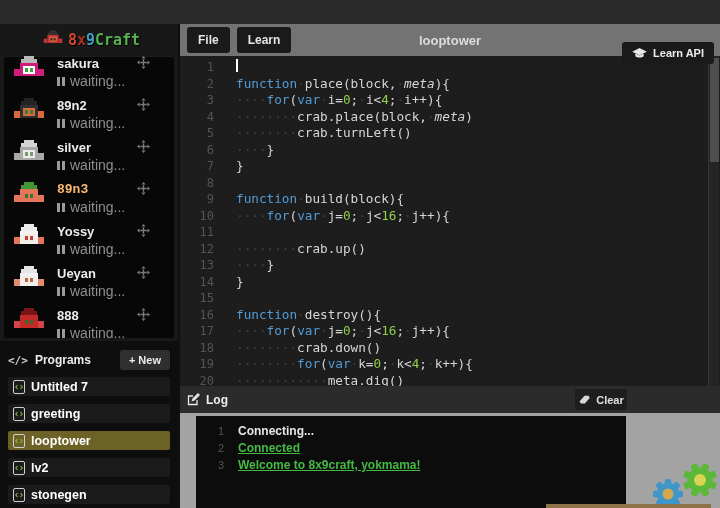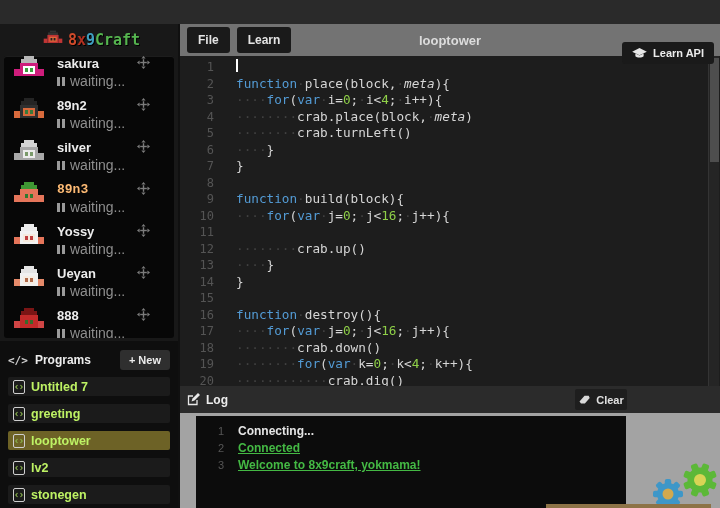--- a/index.html
+++ b/index.html
@@ -41,21 +41,21 @@
 
   .programs { flex:1; margin-top:3px; background:#0e0e0e; padding:7px 8px 0 8px; }
   .prog-header { height:24px; display:flex; align-items:center; margin-bottom:5px; }
   .prog-code-glyph { font-family:"DejaVu Sans Mono", monospace; font-size:11px; font-weight:bold; color:#cfcfcf; }
   .prog-title { margin-left:7px; font-size:12px; font-weight:bold; color:#ececec; }
   .new-btn { margin-left:auto; background:#2f2f2f; color:#ececec; font-size:11px; font-weight:bold;
              padding:4px 9px; border-radius:3px; cursor:pointer;text-align:right; }
   .prog-item { height:19px; margin-bottom:8px; background:#1b1b1b; border-radius:2px;
                display:flex; align-items:center; gap:6px; padding-left:5px; cursor:pointer; }
   .prog-item.selected { background:#6d6226; }
-  .prog-label { font-size:12.5px; font-weight:bold; color:#bef264; }
+  .prog-label { font-size:12.5px; font-weight:bold; color:#ffffff; }
 
   
   main { flex:1; display:flex; flex-direction:column; min-width:0; }
   .menubar { height:32px; flex:none; background:#737373; display:flex; align-items:center; position:relative; }
   .menu-btn { background:#1a1a1a; color:#e4e4e4; font-size:12px; font-weight:bold;
               padding:6px 11px; border-radius:3px; margin-left:7px; cursor:pointer; position:relative; z-index:2; }
   .doc-title { position:absolute; left:0; right:0; text-align:center; color:#dcdcdc;
                font-size:13px; font-weight:600; z-index:1; }
   .learn-btn { position:absolute; right:6px; top:18px; display:flex; align-items:center; gap:6px;
                background:#1a1a1a; color:#ececec; font-size:11px; font-weight:bold;
@@ -418,21 +418,21 @@
           <div class="line"><span class="gutter">10</span><span class="code"><span class="ws">····</span><span class="kw">for</span><span class="txt">(</span><span class="kw">var</span><span class="ws">·</span><span class="txt">j=</span><span class="num">0</span><span class="txt">;</span><span class="ws">·</span><span class="txt">j&lt;</span><span class="num">16</span><span class="txt">;</span><span class="ws">·</span><span class="txt">j++){</span></span></div>
           <div class="line"><span class="gutter">11</span></div>
           <div class="line"><span class="gutter">12</span><span class="code"><span class="ws">········</span><span class="txt">crab.up()</span></span></div>
           <div class="line"><span class="gutter">13</span><span class="code"><span class="ws">····</span><span class="txt">}</span></span></div>
           <div class="line"><span class="gutter">14</span><span class="code"><span class="txt">}</span></span></div>
           <div class="line"><span class="gutter">15</span><span class="code"></span></div>
           <div class="line"><span class="gutter">16</span><span class="code"><span class="kw">function</span><span class="ws">·</span><span class="txt">destroy(){</span></span></div>
           <div class="line"><span class="gutter">17</span><span class="code"><span class="ws">····</span><span class="kw">for</span><span class="txt">(</span><span class="kw">var</span><span class="ws">·</span><span class="txt">j=</span><span class="num">0</span><span class="txt">;</span><span class="ws">·</span><span class="txt">j&lt;</span><span class="num">16</span><span class="txt">;</span><span class="ws">·</span><span class="txt">j++){</span></span></div>
           <div class="line"><span class="gutter">18</span><span class="code"><span class="ws">········</span><span class="txt">crab.down()</span></span></div>
           <div class="line"><span class="gutter">19</span><span class="code"><span class="ws">········</span><span class="kw">for</span><span class="txt">(</span><span class="kw">var</span><span class="ws">·</span><span class="txt">k=</span><span class="num">0</span><span class="txt">;</span><span class="ws">·</span><span class="txt">k&lt;</span><span class="num">4</span><span class="txt">;</span><span class="ws">·</span><span class="txt">k++){</span></span></div>
-          <div class="line"><span class="gutter">20</span><span class="code"><span class="ws">············</span><span class="txt">crab.dig()</span></span></div>
+          <div class="line"><span class="gutter">20</span><span class="code"><span class="ws">············</span><span class="txt">meta.dig()</span></span></div>
         </div>
       <div class="scrollbar">
         <div class="scroll-thumb"></div>
       </div>
     </div>
 
     <div class="logpanel">
       <div class="log-header">
         <span class="log-title">
           <svg width="13" height="13" viewBox="0 0 13 13">

